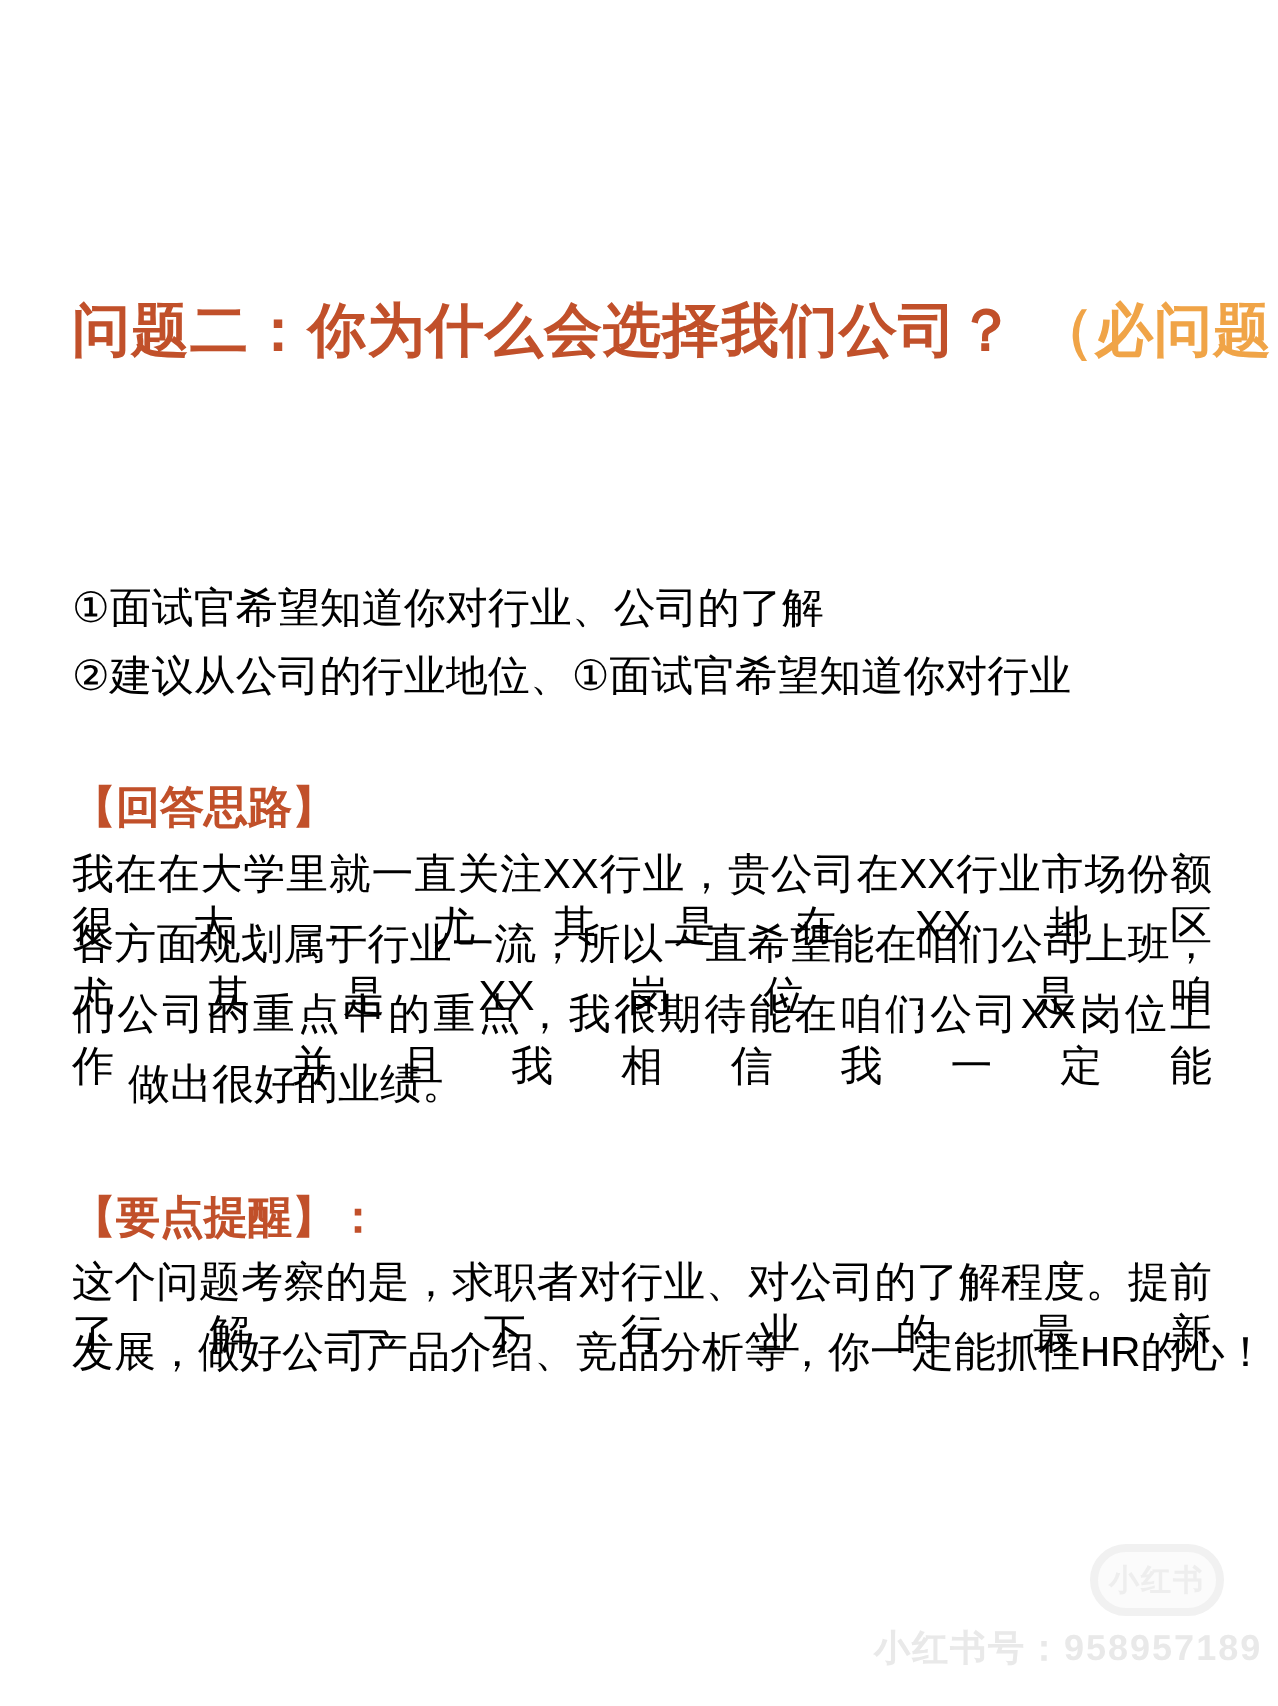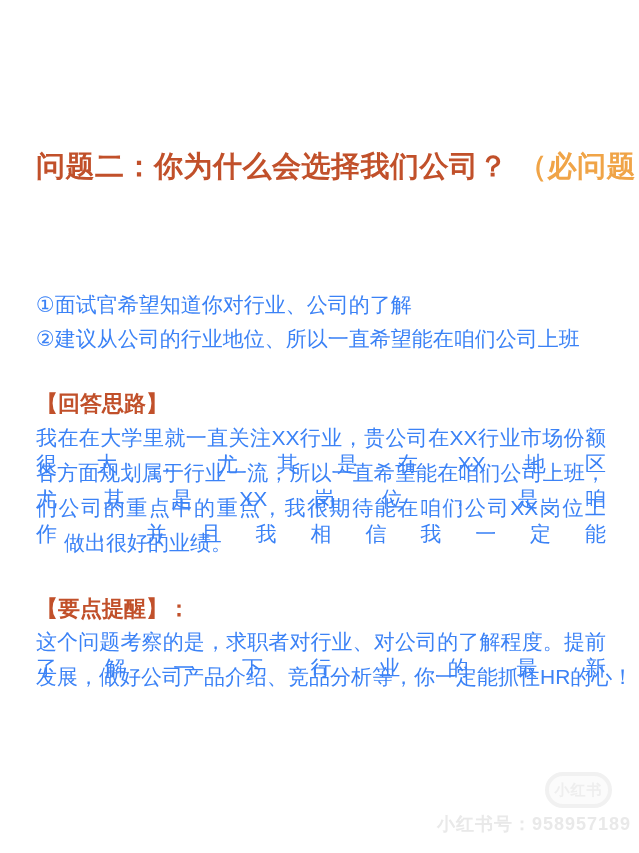--- a/index.html
+++ b/index.html
@@ -40,21 +40,21 @@
   .h-ideas    { top: 254px; }
   .h-answer   { top: 389px; }
   .h-reminder { top: 594px; }
 
   .body-line {
     position: absolute;
     left: 36px;
     width: 570px;
     font-size: 21px;
     font-weight: 400;
-    color: #3b82f6;
+    color: #000000;
     line-height: 26px;
     white-space: nowrap;
   }
   .fill {
     white-space: normal;
     text-align: justify;
     text-align-last: justify;
   }
   .bullet-1 { top: 292px; }
   .bullet-2 { top: 326px; }
@@ -97,21 +97,21 @@
 </head>
 <body>
 
 <div class="card">
 
   <div class="title">
     <span class="main">问题二：你为什么会选择我们公司？</span><span class="tag">（必问题）</span>
   </div>
 
   <div class="body-line bullet-1">①面试官希望知道你对行业、公司的了解</div>
-  <div class="body-line bullet-2">②建议从公司的行业地位、所以一直希望能在咱们公司上班</div>
+  <div class="body-line bullet-2">②建议从公司的行业地位、①面试官希望知道你对行业</div>
 
   <div class="sec-heading h-answer">【回答思路】</div>
   <div class="body-line ans-1 fill">我在在大学里就一直关注XX行业，贵公司在XX行业市场份额很大，尤其是在XX地区</div>
   <div class="body-line ans-2 fill">各方面规划属于行业一流，所以一直希望能在咱们公司上班，尤其是XX岗位，是咱</div>
   <div class="body-line ans-3 fill">们公司的重点中的重点，我很期待能在咱们公司XX岗位工作，并且我相信我一定能</div>
   <div class="body-line ans-4">做出很好的业绩。</div>
 
   <div class="sec-heading h-reminder">【要点提醒】：</div>
   <div class="body-line rem-1 fill">这个问题考察的是，求职者对行业、对公司的了解程度。提前了解一下行业的最新</div>
   <div class="body-line rem-2">发展，做好公司产品介绍、竞品分析等，你一定能抓住HR的心！</div>

